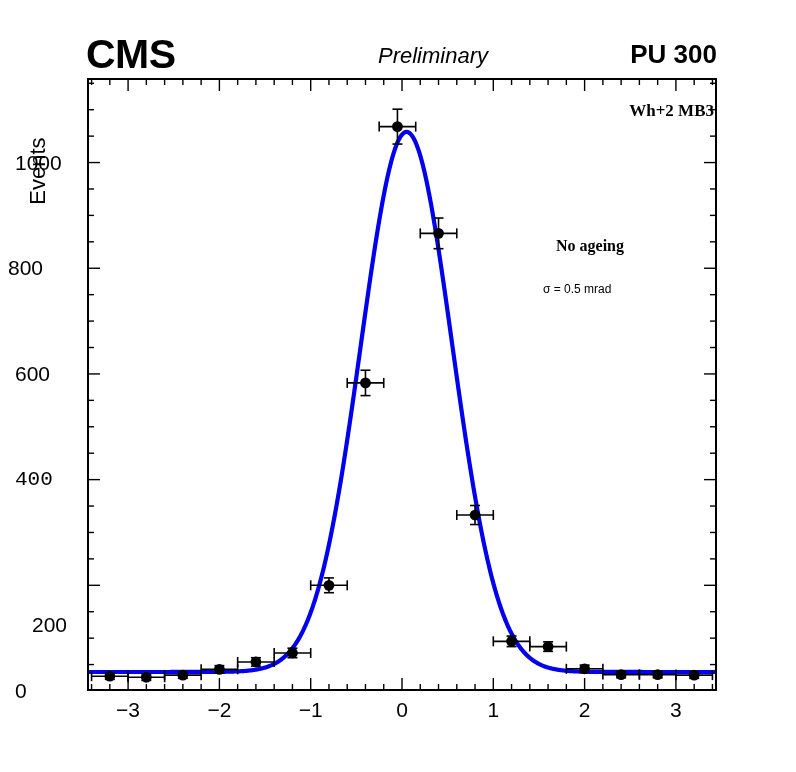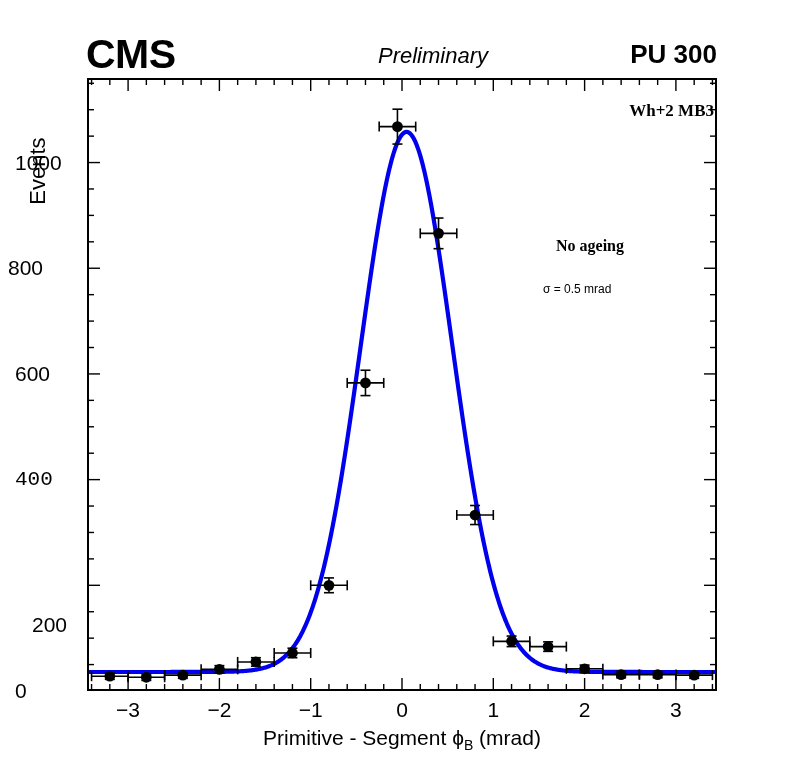--- a/index.html
+++ b/index.html
@@ -322,21 +322,20 @@
         </g>
       </svg>
   </div>
   <div class="frame"></div>
 
   <div class="region">Wh+2 MB3</div>
   <div class="note1">No ageing</div>
   <div class="note2">σ = 0.5 mrad</div>
 
   <div class="ylab">Events</div>
-  <div class="xlab"><span>Primitive - Segment </span><span>ϕ</span><span class="sub">B</span><span> (mrad)</span></div>
 
   <div id="ticklabels">
       <div class="ytick-lab" style="left: 15px; top: 680px;">0</div>
       <div class="ytick-lab" style="left: 32px; top: 574.31px; margin-top: 40px;">200</div>
       <div class="ytick-lab" style="left: 15px; top: 468.621px; font-family: Liberation Mono, monospace;">400</div>
       <div class="ytick-lab" style="left: 15px; top: 362.931px;">600</div>
       <div class="ytick-lab" style="left: 8px; top: 257.241px;">800</div>
       <div class="ytick-lab" style="left: 15px; top: 151.552px;">1000</div>
       <div class="xtick-lab" style="left: 103.087px; top: 699px;">−3</div>
       <div class="xtick-lab" style="left: 194.391px; top: 699px;">−2</div>

